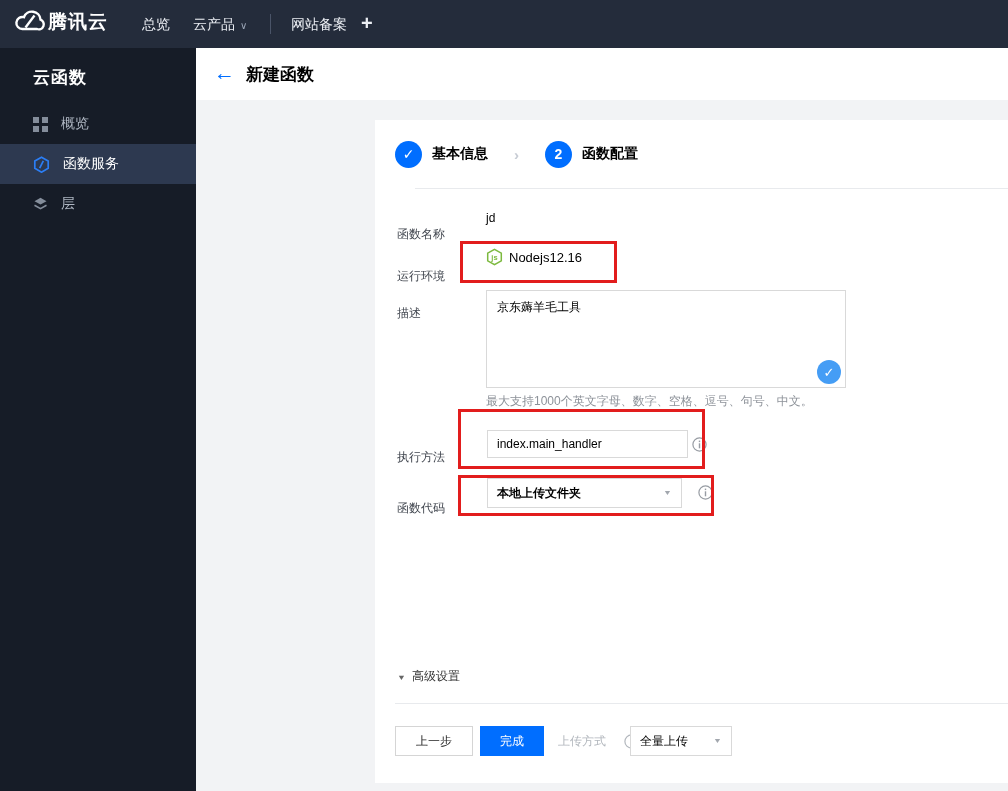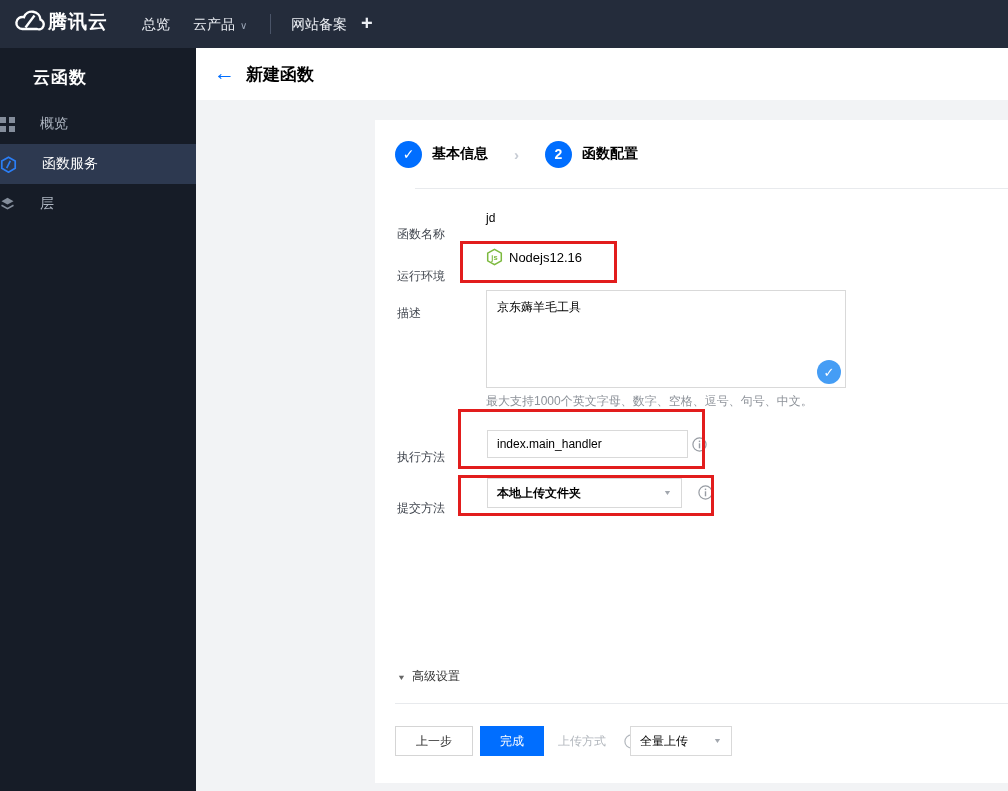--- a/index.html
+++ b/index.html
@@ -15,21 +15,21 @@
   .nav-overview { left:142px; }
   .nav-products { left:193px; }
   .nav-caret { color:#9aa4b5; font-size:10px; margin-left:5px; }
   .nav-divider { position:absolute; left:270px; top:14px; width:1px; height:20px; background:#4a5468; }
   .nav-beian { left:291px; }
   .nav-plus { left:361px; top:12px; font-size:20px; font-weight:bold; color:#eceff4; }
 
   
   .sidebar { position:absolute; left:0; top:48px; width:196px; height:743px; background:#161c27; }
   .sidebar-title { position:absolute; left:33px; top:18px; color:#ffffff; font-size:17px; font-weight:bold; letter-spacing:1px; }
-  .side-item { position:absolute; left:0; width:196px; height:40px; display:flex; align-items:center; gap:25px; color:#aeb6c2; font-size:14px; cursor:pointer; }
+  .side-item { position:absolute; left:0; width:196px; height:40px; display:flex; align-items:center; padding-left:33px; gap:13px; color:#aeb6c2; font-size:14px; cursor:pointer; }
   .side-item.active { background:#2d3950; color:#ffffff; }
   .si-1 { top:56px; } .si-2 { top:96px; } .si-3 { top:136px; }
 
   
   .page-header { position:absolute; left:196px; top:48px; width:812px; height:52px; background:#ffffff; }
   .back-arrow { position:absolute; left:18px; top:12px; color:#006eff; font-size:21px; font-weight:bold; cursor:pointer; line-height:26px; }
   .page-title { position:absolute; left:50px; top:15px; color:#000; font-size:17px; font-weight:bold; }
 
   
   .content { position:absolute; left:196px; top:100px; width:812px; height:691px; background:#f2f3f5; }
@@ -185,21 +185,21 @@
       <input class="text-input handler-input" value="index.main_handler" style="">
       <span class="info-icon ii-handler">
         <svg width="15" height="15" viewBox="0 0 15 15">
           <circle cx="7.5" cy="7.5" r="6.6" fill="none" stroke="#979ca3" stroke-width="1.2"></circle>
           <rect x="6.8" y="6.3" width="1.4" height="5" fill="#979ca3"></rect>
           <rect x="6.8" y="3.6" width="1.4" height="1.5" fill="#979ca3"></rect>
         </svg>
       </span>
       <div class="red-box rb-handler"></div>
 
-      <div class="f-label" style="top:365px;">提交方法</div>
+      <div class="f-label" style="top:365px;">函数代码</div>
       <div class="selectbox submit-select">
         <span>本地上传文件夹</span>
         <span class="sel-caret">▼</span>
       </div>
       <span class="info-icon ii-submit">
         <svg width="15" height="15" viewBox="0 0 15 15">
           <circle cx="7.5" cy="7.5" r="6.6" fill="none" stroke="#979ca3" stroke-width="1.2"></circle>
           <rect x="6.8" y="6.3" width="1.4" height="5" fill="#979ca3"></rect>
           <rect x="6.8" y="3.6" width="1.4" height="1.5" fill="#979ca3"></rect>
         </svg>

